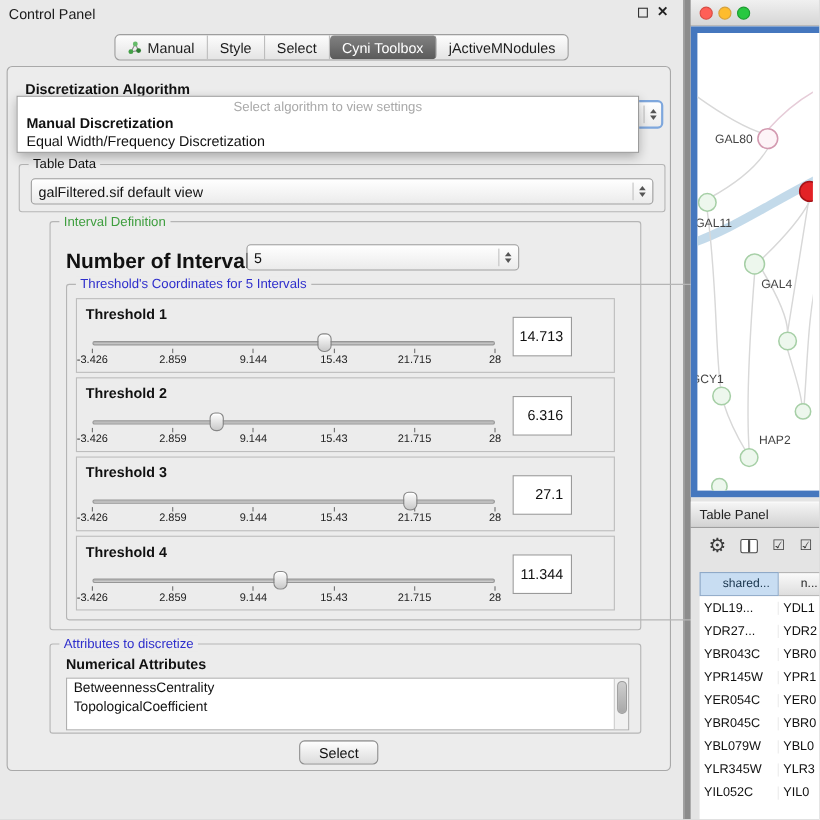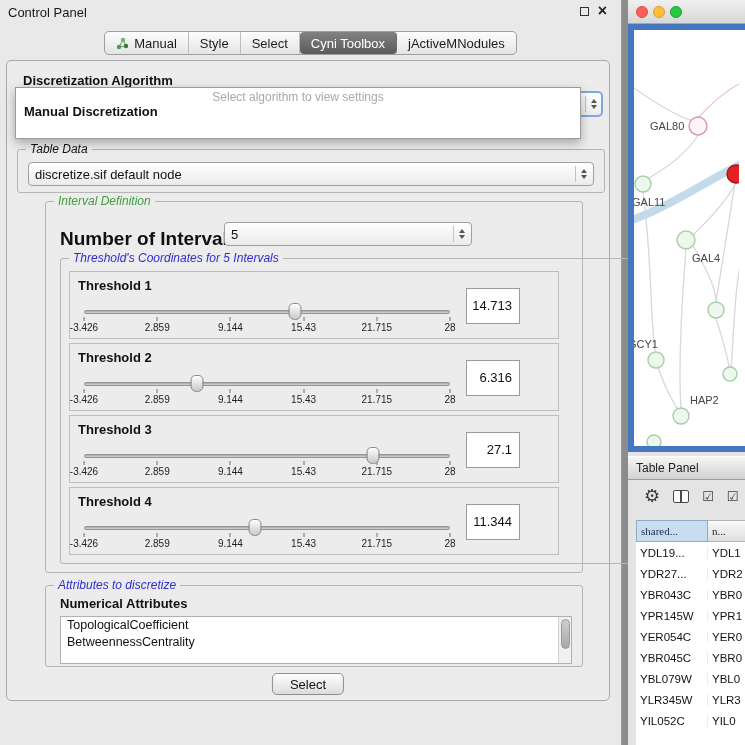--- a/index.html
+++ b/index.html
@@ -46,21 +46,21 @@
 
   .popup { position:absolute; left:8px; top:26px; width:566px; height:52px; z-index:30;
     background:#fff; border:1px solid #9b9b9b; box-shadow:0 4px 10px rgba(0,0,0,.3); }
   .popup .hint { position:absolute; top:2px; left:0; width:100%; text-align:center;
     font-size:12px; color:#a9a9a9; }
   .popup .opt { position:absolute; left:8px; font-size:13px; color:#111; }
   .popup .opt.bold { top:16px; font-weight:bold; }
   .popup .opt.plain { top:33px; }
 
   .fieldset { position:absolute; border:1px solid #b5b5b5; border-radius:3px; }
-  .legend { position:absolute; top:-8px; left:8px; background:#ececec; padding:0 4px; font-size:12px; white-space:nowrap;font-style:italic; }
+  .legend { position:absolute; top:-8px; left:8px; background:#ececec; padding:0 4px; font-size:12px; white-space:nowrap; }
   .legend.green { color:#3f9e3f; }
   .legend.blue  { color:#2e2ecc; }
   .legend.black { color:#111; }
 
   .td-group { left:10px; top:88px; width:588px; height:44px; }
   .td-combo { left:10px; top:12px; width:566px; height:24px; }
 
   .iv-group { left:38px; top:140px; width:538px; height:372px; }
   .noi-label { position:absolute; left:14px; top:26px; font-weight:bold; font-size:19px; color:#111; }
   .noi-combo { left:178px; top:20px; width:248px; height:24px; }
@@ -115,21 +115,21 @@
   .tp-body { position:absolute; left:0; top:480px; width:117px; height:265px; background:#e4e4e4; }
   .tp-toolbar { position:absolute; left:16px; top:6px; display:flex; gap:13px; align-items:center; }
   .tool.gear { font-size:18px; color:#3a3a3a; line-height:20px; }
   .tool.colicon { position:relative; width:16px; height:13px; border:1.5px solid #4a4a4a;
     border-radius:2px; background:#fff; display:inline-block; }
   .tool.colicon i { position:absolute; left:6px; top:0; bottom:0; width:1.5px; background:#4a4a4a; display:block; }
   .tool.check { font-size:13px; color:#3a3a3a; }
 
   .ttable { position:absolute; left:8px; top:40px; width:190px; }
   .thead { position:absolute; top:0; left:0; display:flex; height:22px; width:100%; }
-  .th { font-size:11px; line-height:20px; padding-left:4px; white-space:nowrap; overflow:hidden;font-family:Liberation Serif, serif; }
+  .th { font-size:11px; line-height:20px; padding-left:20px; white-space:nowrap; overflow:hidden; }
   .th.c0 { width:72px; background:#c8ddf2; border:1px solid #8fa9c7; color:#16324a; }
   .th.c1 { width:110px; background:linear-gradient(#fafafa,#dedede); border:1px solid #b5b5b5; border-left:none; color:#222; }
   .tbody { position:absolute; top:22px; left:0; width:100%; height:203px; background:#fff; overflow:hidden; }
   .trow { display:flex; height:21px; align-items:center; }
   .tcell { font-size:11.5px; color:#111; padding-left:4px; white-space:nowrap; overflow:hidden; }
   .tcell.c0 { width:72px; border-right:1px solid #ececec; }
   .tcell.c1 { width:110px; }
 </style>
 </head>
 <body>
@@ -178,26 +178,27 @@
       <div class="combo-fragment">
         <span class="stepper">
           <i class="up"></i>
           <i class="dn"></i>
         </span>
       </div>
 
       <div class="popup">
         <div class="hint">Select algorithm to view settings</div>
         <div class="opt bold">Manual Discretization</div>
+        <div class="opt plain">Equal Width/Frequency Discretization</div>
       </div>
 
       <div class="fieldset td-group">
         <span class="legend black">Table Data</span>
         <div class="combo td-combo">
-          <span class="combo-text">discretize.sif default node</span>
+          <span class="combo-text">galFiltered.sif default view</span>
           <span class="stepper">
             <i class="up"></i>
             <i class="dn"></i>
           </span>
         </div>
       </div>
 
       <div class="fieldset iv-group">
         <span class="legend green">Interval Definition</span>
         <span class="noi-label">Number of Intervals</span>
@@ -304,22 +305,22 @@
             <div class="valuebox">11.344</div>
           </div>
         </div>
       </div>
 
       <div class="fieldset attr-group">
         <span class="legend blue">Attributes to discretize</span>
         <span class="attr-heading">Numerical Attributes</span>
         <div class="listbox">
           <div class="list-items">
+              <div class="list-item">BetweennessCentrality</div>
               <div class="list-item">TopologicalCoefficient</div>
-              <div class="list-item">BetweennessCentrality</div>
             </div>
           <div class="scrollbar">
             <div class="thumb"></div>
           </div>
         </div>
       </div>
 
       <button class="apply">Select</button>
     </div>
 

